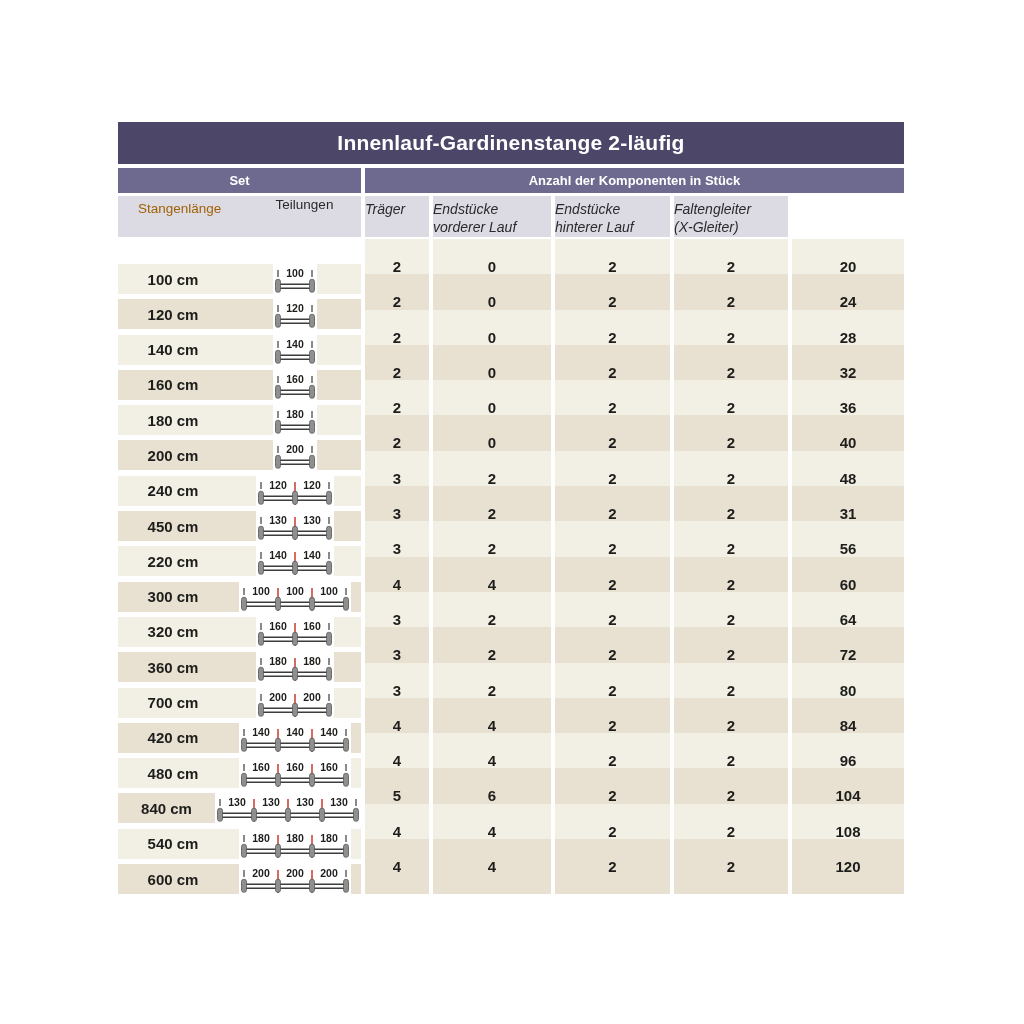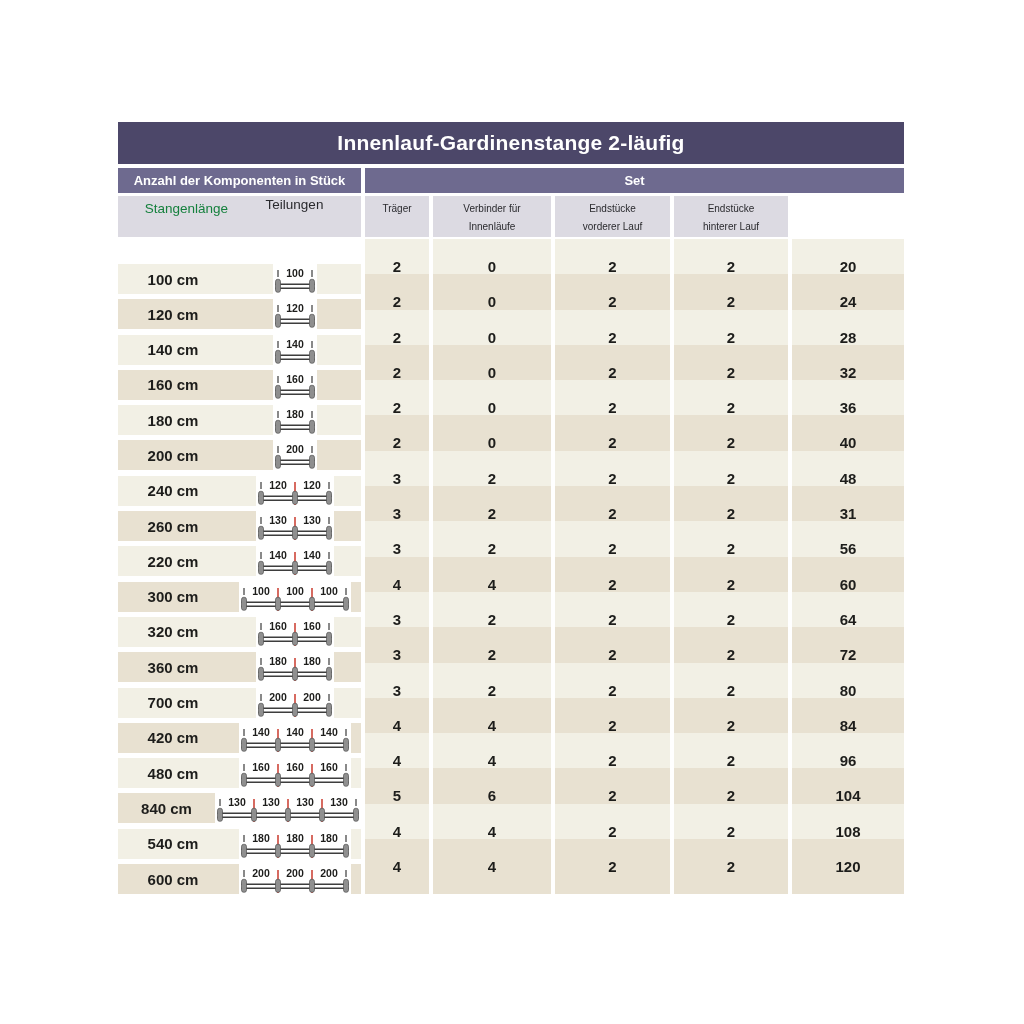--- a/index.html
+++ b/index.html
@@ -4,24 +4,24 @@
 <style>
   html,body{margin:0;padding:0;background:#ffffff;}
   body{width:1024px;height:1024px;position:relative;font-family:"Liberation Sans","DejaVu Sans",sans-serif;}
   .table-wrap{position:absolute;left:118px;top:122px;width:786px;}
   .title-bar{height:42px;margin-bottom:4px;background:var(--title-bg,#4c4769);color:#ffffff;
     display:flex;align-items:center;justify-content:center;font-size:21px;font-weight:700;letter-spacing:.2px;}
   .group-row{display:grid;grid-template-columns:243px 1fr;column-gap:4px;height:25px;margin-bottom:3px;}
   .group-cell{background:var(--group-bg,#6e6a8f);color:#ffffff;display:flex;align-items:center;justify-content:center;
     font-size:13px;font-weight:700;}
   .header-row{display:grid;grid-template-columns:243px 64px 118px 115px 114px 112px;column-gap:4px;height:41px;margin-bottom:2px;}
-  .header-cell{background:var(--header-bg,#dcdae2);color:#2a2a2e;font-size:10px;line-height:18px;
-    text-align:center;padding-top:4px;white-space:pre-line;}
+  .header-cell{background:var(--header-bg,#dcdae2);color:#2a2a2e;font-size:14px;line-height:18px;
+    text-align:left;padding-top:4px;white-space:pre-line;font-style:italic;}
   .header-combo{background:var(--header-bg,#dcdae2);display:flex;}
-  .header-combo .h1{width:110px;text-align:right;padding-top:4px;color:#15803d;font-size:13.5px;line-height:18px;}
+  .header-combo .h1{width:110px;text-align:left;padding-top:4px;color:#a16207;font-size:13.5px;line-height:18px;padding-left:20px;}
   .header-combo .h2{flex:1;text-align:center;padding-top:0;color:#2a2a2e;font-size:13.5px;line-height:18px;}
   .rows{display:flex;flex-direction:column;row-gap:2.3px;}
   .row{display:grid;grid-template-columns:243px 64px 118px 115px 114px 112px;column-gap:4px;height:33px;}
   .row:nth-child(odd) .cell{background:var(--row-odd,#f2f0e5);}
   .row:nth-child(even) .cell{background:var(--row-even,#e8e1d1);}
   .cell{display:flex;align-items:center;justify-content:center;
     font-size:15px;font-weight:700;color:var(--text-dark,#1d1d1b);}
   .cell.combo{justify-content:flex-start;margin-top:25px;}
   .cell.combo .len{width:110px;text-align:center;}
   .cell.combo .diagram-box{flex:1;display:flex;align-items:center;justify-content:center;}
@@ -30,36 +30,36 @@
     fill:var(--text-dark,#1d1d1b);}
 </style>
 </head>
 <body>
 
 <div class="table-wrap">
 
   <div class="title-bar">Innenlauf-Gardinenstange 2-läufig</div>
 
   <div class="group-row">
+    <div class="group-cell">Set</div>
     <div class="group-cell">Anzahl der Komponenten in Stück</div>
-    <div class="group-cell">Set</div>
   </div>
 
   <div class="header-row">
     <div class="header-combo">
       <div class="h1">Stangenlänge</div>
       <div class="h2">Teilungen</div>
     </div>
     <div class="header-cell">Träger</div>
-    <div class="header-cell">Verbinder für
-Innenläufe</div>
     <div class="header-cell">Endstücke
 vorderer Lauf</div>
     <div class="header-cell">Endstücke
 hinterer Lauf</div>
+    <div class="header-cell">Faltengleiter
+(X-Gleiter)</div>
   </div>
 
   <div class="rows">
   <div class="row">
     <div class="cell combo">
       <span class="len">100 cm</span>
       <span class="diagram-box">
             <svg width="44" height="30" viewBox="0 0 44 30">
               <rect x="0" y="0" width="44" height="30" fill="#ffffff"></rect>
               <line x1="2.5" y1="20.3" x2="41.5" y2="20.3" stroke="#3d3d3d" stroke-width="1.5"></line>
@@ -215,21 +215,21 @@
     </div>
     <div class="cell">3</div>
     <div class="cell">2</div>
     <div class="cell">2</div>
     <div class="cell">2</div>
     <div class="cell">48</div>
   </div>
 
   <div class="row">
     <div class="cell combo">
-      <span class="len">260 cm</span>
+      <span class="len">450 cm</span>
       <span class="diagram-box">
             <svg width="78" height="30" viewBox="0 0 78 30">
               <rect x="0" y="0" width="78" height="30" fill="#ffffff"></rect>
               <line x1="2.5" y1="20.3" x2="75.5" y2="20.3" stroke="#3d3d3d" stroke-width="1.5"></line>
               <line x1="2.5" y1="24.2" x2="75.5" y2="24.2" stroke="#3d3d3d" stroke-width="1.5"></line>
               <line x1="5" y1="6" x2="5" y2="13" stroke="#4a4a4a" stroke-width="1.3"></line>
               <line x1="73" y1="6" x2="73" y2="13" stroke="#4a4a4a" stroke-width="1.3"></line>
               <line x1="39" y1="6" x2="39" y2="29" stroke="#c62b1e" stroke-width="1.4"></line>
               <rect x="2.5" y="15.3" width="5" height="13" rx="2.2" fill="#8f8f8f" stroke="#4f4f4f" stroke-width="0.7"></rect>
               <rect x="70.5" y="15.3" width="5" height="13" rx="2.2" fill="#8f8f8f" stroke="#4f4f4f" stroke-width="0.7"></rect>

